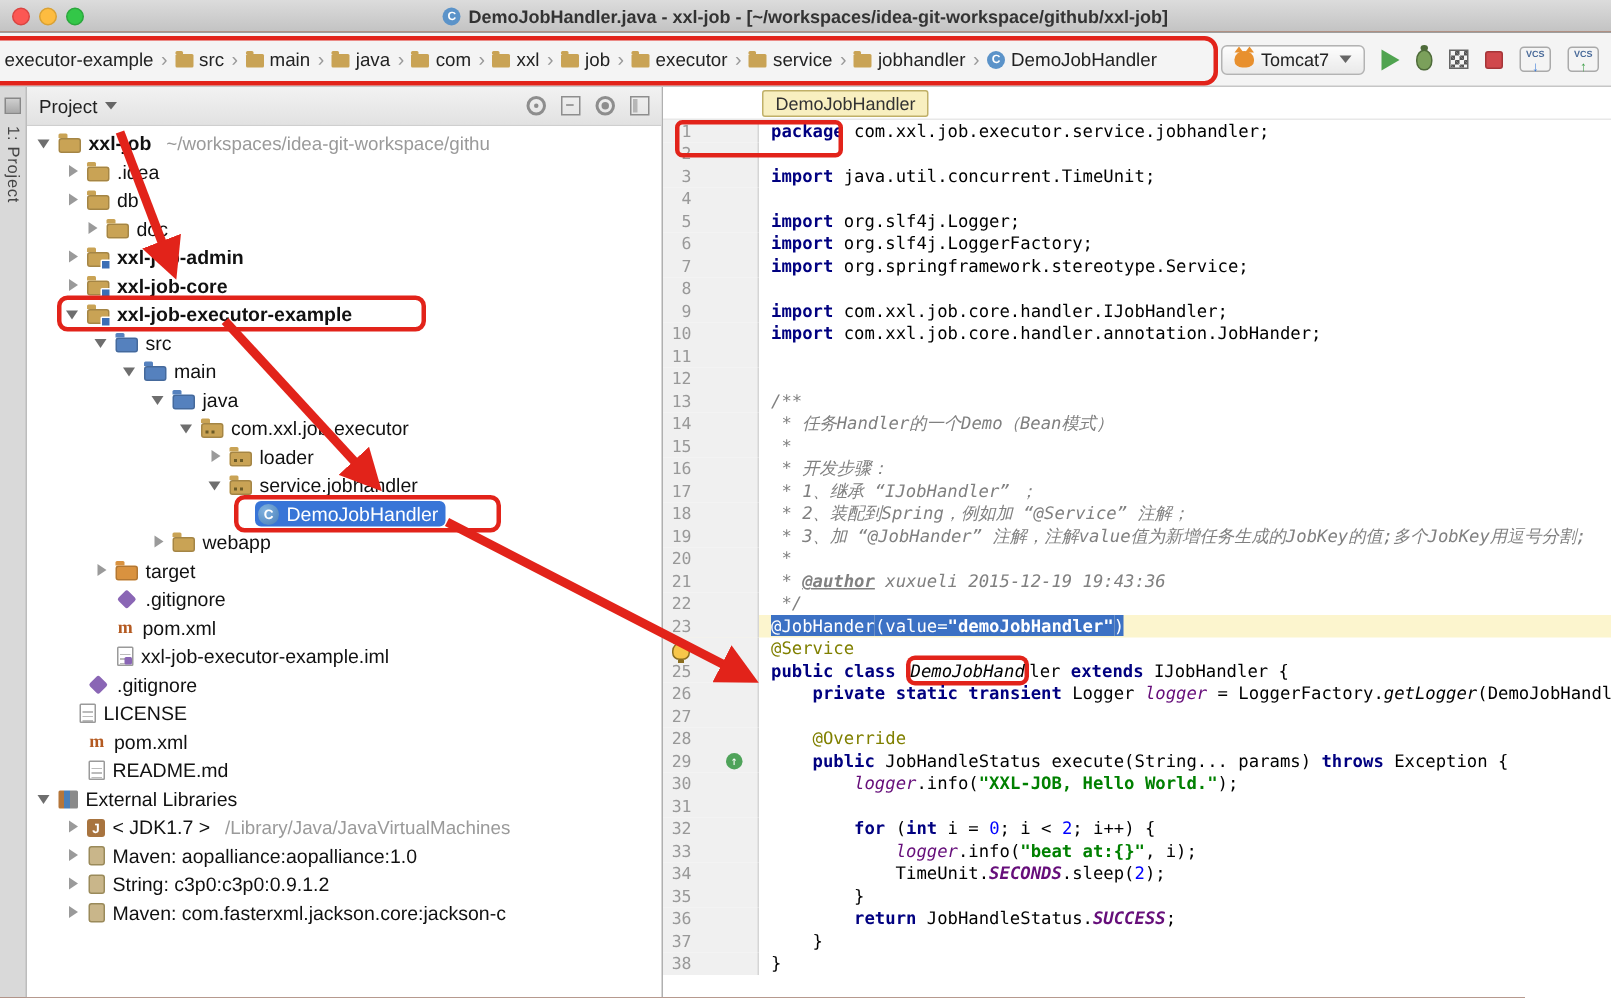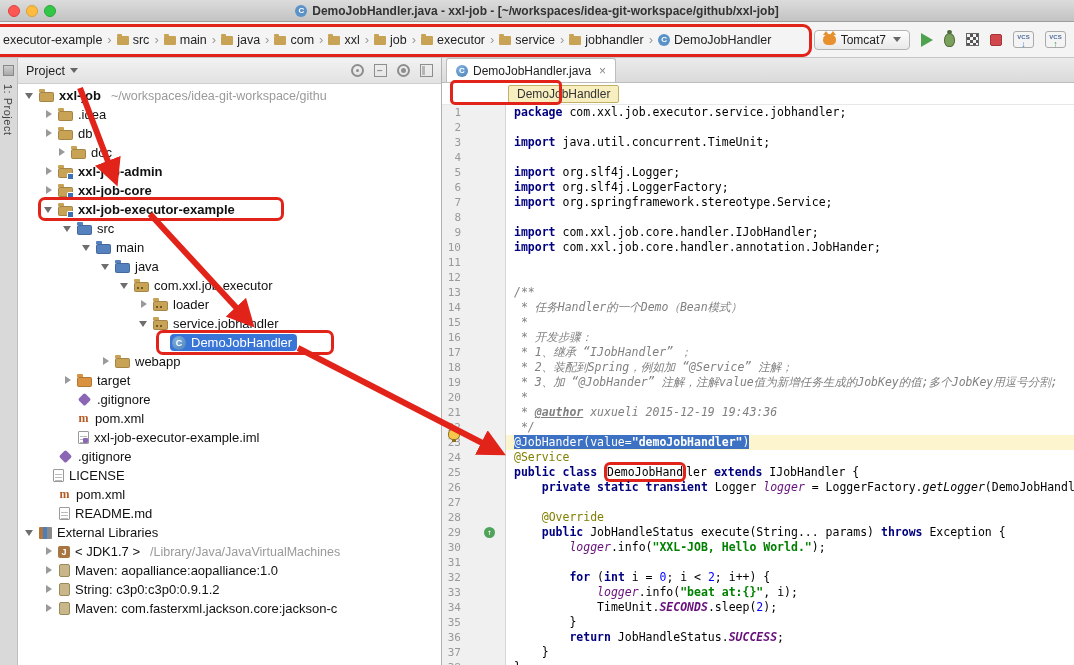--- a/index.html
+++ b/index.html
@@ -145,21 +145,21 @@
   .kw{color:#000080;font-weight:bold;}
   .pl{color:#000;}
   .str{color:#008000;font-weight:bold;}
   .cmt{color:#808080;font-style:italic;}
   .tag{color:#808080;font-style:italic;font-weight:bold;text-decoration:underline;}
   .ann{color:#808000;}
   .num{color:#0000FF;}
   .fld{color:#660E7A;font-style:italic;}
   .sfld{color:#660E7A;font-style:italic;font-weight:bold;}
   .sm{font-style:italic;}
-  .box{box-shadow:0 0 0 3px #E2231A;border-radius:3px;margin:0 3px;}
+  .box{box-shadow:0 0 0 3px #E2231A;border-radius:3px;margin:0 3px;font-style:italic;}
   .tsel span{background:#3C71C4;color:#FFF !important;}
   .ovr{position:absolute;right:10px;top:2px;width:11px;height:11px;background:#4FA35A;border-radius:50%;
        color:#FFF;font-size:8px;line-height:11px;text-align:center;}
   .bulb{position:absolute;left:448px;top:428px;width:12px;height:12px;background:#F7C64A;
         border:1px solid #8A6D1F;border-radius:50% 50% 40% 40%;z-index:30;}
   .bulb::after{content:'';position:absolute;left:3px;bottom:-3px;width:4px;height:2px;background:#8A6D1F;}
 
   
   .overlay{position:absolute;top:0;left:0;z-index:55;pointer-events:none;}
   .ann-rect{position:absolute;border:3px solid #E2231A;border-radius:9px;z-index:56;pointer-events:none;}
@@ -474,27 +474,20 @@
             <span class="tarrow ar"></span>
             <span class="item-body">
               <span class="ticon ti-libjar"></span>
               <span class="tlabel">Maven: com.fasterxml.jackson.core:jackson-c</span>
             </span>
           </div>
         </div>
     </div>
 
     <div class="editor">
-      <div class="tabbar">
-        <div class="tab">
-          <span class="ti-class"></span>
-          <span>DemoJobHandler.java</span>
-          <span class="tab-close">×</span>
-        </div>
-      </div>
       <div class="crumbbar">
         <span class="chip">DemoJobHandler</span>
       </div>
       <div class="code" id="code"><div class="cline"><span class="gutwrap"><span class="gnum">1</span></span><span class="cbody"><span class="kw">package </span><span class="pl">com.xxl.job.executor.service.jobhandler;</span></span></div><div class="cline"><span class="gutwrap"><span class="gnum">2</span></span><span class="cbody"></span></div><div class="cline"><span class="gutwrap"><span class="gnum">3</span></span><span class="cbody"><span class="kw">import </span><span class="pl">java.util.concurrent.TimeUnit;</span></span></div><div class="cline"><span class="gutwrap"><span class="gnum">4</span></span><span class="cbody"></span></div><div class="cline"><span class="gutwrap"><span class="gnum">5</span></span><span class="cbody"><span class="kw">import </span><span class="pl">org.slf4j.Logger;</span></span></div><div class="cline"><span class="gutwrap"><span class="gnum">6</span></span><span class="cbody"><span class="kw">import </span><span class="pl">org.slf4j.LoggerFactory;</span></span></div><div class="cline"><span class="gutwrap"><span class="gnum">7</span></span><span class="cbody"><span class="kw">import </span><span class="pl">org.springframework.stereotype.Service;</span></span></div><div class="cline"><span class="gutwrap"><span class="gnum">8</span></span><span class="cbody"></span></div><div class="cline"><span class="gutwrap"><span class="gnum">9</span></span><span class="cbody"><span class="kw">import </span><span class="pl">com.xxl.job.core.handler.IJobHandler;</span></span></div><div class="cline"><span class="gutwrap"><span class="gnum">10</span></span><span class="cbody"><span class="kw">import </span><span class="pl">com.xxl.job.core.handler.annotation.JobHander;</span></span></div><div class="cline"><span class="gutwrap"><span class="gnum">11</span></span><span class="cbody"></span></div><div class="cline"><span class="gutwrap"><span class="gnum">12</span></span><span class="cbody"></span></div><div class="cline"><span class="gutwrap"><span class="gnum">13</span></span><span class="cbody"><span class="cmt">/**</span></span></div><div class="cline"><span class="gutwrap"><span class="gnum">14</span></span><span class="cbody"><span class="cmt"> * 任务Handler的一个Demo（Bean模式）</span></span></div><div class="cline"><span class="gutwrap"><span class="gnum">15</span></span><span class="cbody"><span class="cmt"> *</span></span></div><div class="cline"><span class="gutwrap"><span class="gnum">16</span></span><span class="cbody"><span class="cmt"> * 开发步骤：</span></span></div><div class="cline"><span class="gutwrap"><span class="gnum">17</span></span><span class="cbody"><span class="cmt"> * 1、继承 “IJobHandler” ；</span></span></div><div class="cline"><span class="gutwrap"><span class="gnum">18</span></span><span class="cbody"><span class="cmt"> * 2、装配到Spring，例如加 “@Service” 注解；</span></span></div><div class="cline"><span class="gutwrap"><span class="gnum">19</span></span><span class="cbody"><span class="cmt"> * 3、加 “@JobHander” 注解，注解value值为新增任务生成的JobKey的值;多个JobKey用逗号分割;</span></span></div><div class="cline"><span class="gutwrap"><span class="gnum">20</span></span><span class="cbody"><span class="cmt"> *</span></span></div><div class="cline"><span class="gutwrap"><span class="gnum">21</span></span><span class="cbody"><span class="cmt"> * </span><span class="tag">@author</span><span class="cmt"> xuxueli 2015-12-19 19:43:36</span></span></div><div class="cline"><span class="gutwrap"><span class="gnum">22</span></span><span class="cbody"><span class="cmt"> */</span></span></div><div class="cline caret"><span class="gutwrap"><span class="gnum">23</span></span><span class="cbody tsel"><span class="ann">@JobHander</span><span class="pl">(value=</span><span class="str">"demoJobHandler"</span><span class="pl">)</span></span></div><div class="cline"><span class="gutwrap"><span class="gnum">24</span></span><span class="cbody"><span class="ann">@Service</span></span></div><div class="cline"><span class="gutwrap"><span class="gnum">25</span></span><span class="cbody"><span class="kw">public class </span><span class="box">DemoJobHand</span><span class="pl">ler </span><span class="kw">extends </span><span class="pl">IJobHandler {</span></span></div><div class="cline"><span class="gutwrap"><span class="gnum">26</span></span><span class="cbody"><span class="pl">    </span><span class="kw">private static transient </span><span class="pl">Logger </span><span class="fld">logger</span><span class="pl"> = LoggerFactory.</span><span class="sm">getLogger</span><span class="pl">(DemoJobHandler.</span><span class="kw">class</span></span></div><div class="cline"><span class="gutwrap"><span class="gnum">27</span></span><span class="cbody"></span></div><div class="cline"><span class="gutwrap"><span class="gnum">28</span></span><span class="cbody"><span class="pl">    </span><span class="ann">@Override</span></span></div><div class="cline"><span class="gutwrap"><span class="gnum">29</span><span class="ovr">↑</span></span><span class="cbody"><span class="pl">    </span><span class="kw">public </span><span class="pl">JobHandleStatus execute(String... params) </span><span class="kw">throws </span><span class="pl">Exception {</span></span></div><div class="cline"><span class="gutwrap"><span class="gnum">30</span></span><span class="cbody"><span class="pl">        </span><span class="fld">logger</span><span class="pl">.info(</span><span class="str">"XXL-JOB, Hello World."</span><span class="pl">);</span></span></div><div class="cline"><span class="gutwrap"><span class="gnum">31</span></span><span class="cbody"></span></div><div class="cline"><span class="gutwrap"><span class="gnum">32</span></span><span class="cbody"><span class="pl">        </span><span class="kw">for </span><span class="pl">(</span><span class="kw">int </span><span class="pl">i = </span><span class="num">0</span><span class="pl">; i &lt; </span><span class="num">2</span><span class="pl">; i++) {</span></span></div><div class="cline"><span class="gutwrap"><span class="gnum">33</span></span><span class="cbody"><span class="pl">            </span><span class="fld">logger</span><span class="pl">.info(</span><span class="str">"beat at:{}"</span><span class="pl">, i);</span></span></div><div class="cline"><span class="gutwrap"><span class="gnum">34</span></span><span class="cbody"><span class="pl">            TimeUnit.</span><span class="sfld">SECONDS</span><span class="pl">.sleep(</span><span class="num">2</span><span class="pl">);</span></span></div><div class="cline"><span class="gutwrap"><span class="gnum">35</span></span><span class="cbody"><span class="pl">        }</span></span></div><div class="cline"><span class="gutwrap"><span class="gnum">36</span></span><span class="cbody"><span class="pl">        </span><span class="kw">return </span><span class="pl">JobHandleStatus.</span><span class="sfld">SUCCESS</span><span class="pl">;</span></span></div><div class="cline"><span class="gutwrap"><span class="gnum">37</span></span><span class="cbody"><span class="pl">    }</span></span></div><div class="cline"><span class="gutwrap"><span class="gnum">38</span></span><span class="cbody"><span class="pl">}</span></span></div></div>
     </div>
   </div>
 
   <span class="bulb"></span>
 
   <div class="ann-rect" id="ann-nav"></div>

